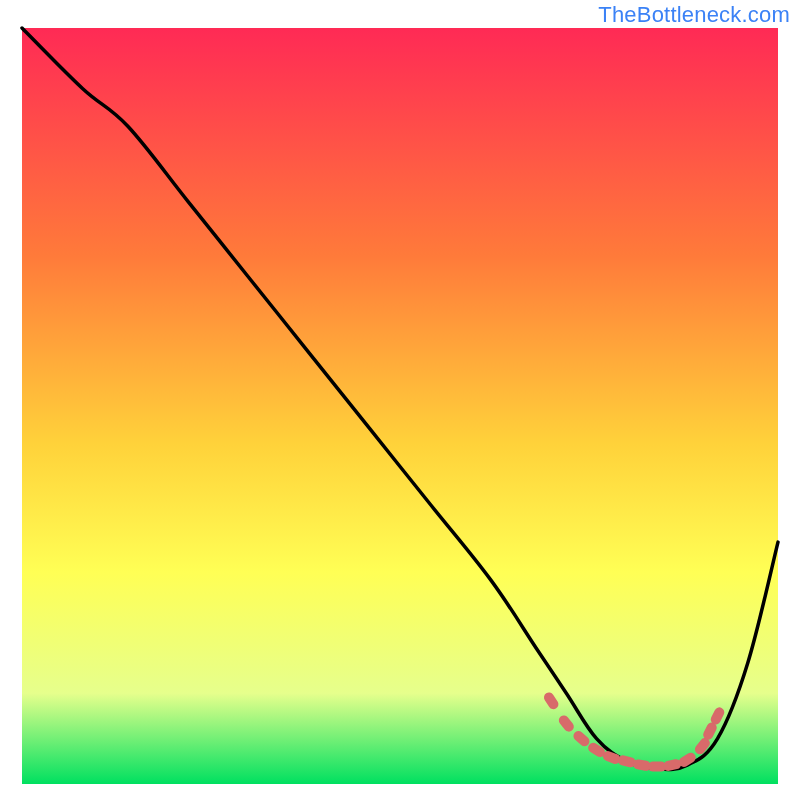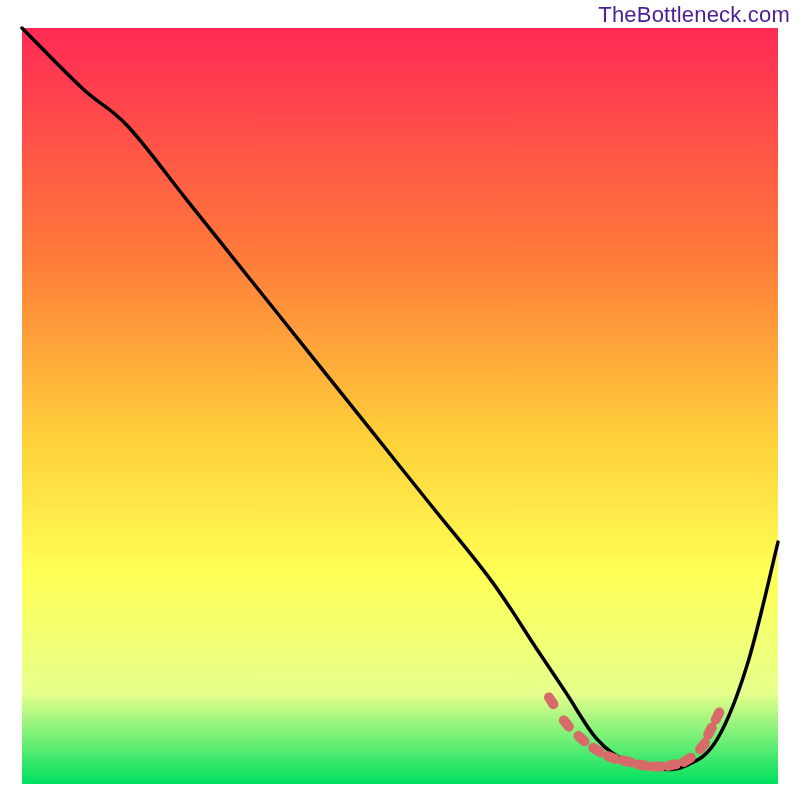--- a/index.html
+++ b/index.html
@@ -15,21 +15,21 @@
     position: relative;
     width: 800px;
     height: 800px;
   }
   .watermark {
     position: absolute;
     top: 2px;
     right: 10px;
     font-size: 22px;
     font-weight: 500;
-    color: #4c1d95;
+    color: #3b82f6;
     letter-spacing: 0.2px;
     z-index: 10;
   }
   svg.plot {
     position: absolute;
     left: 0;
     top: 0;
   }
 </style>
 </head>

